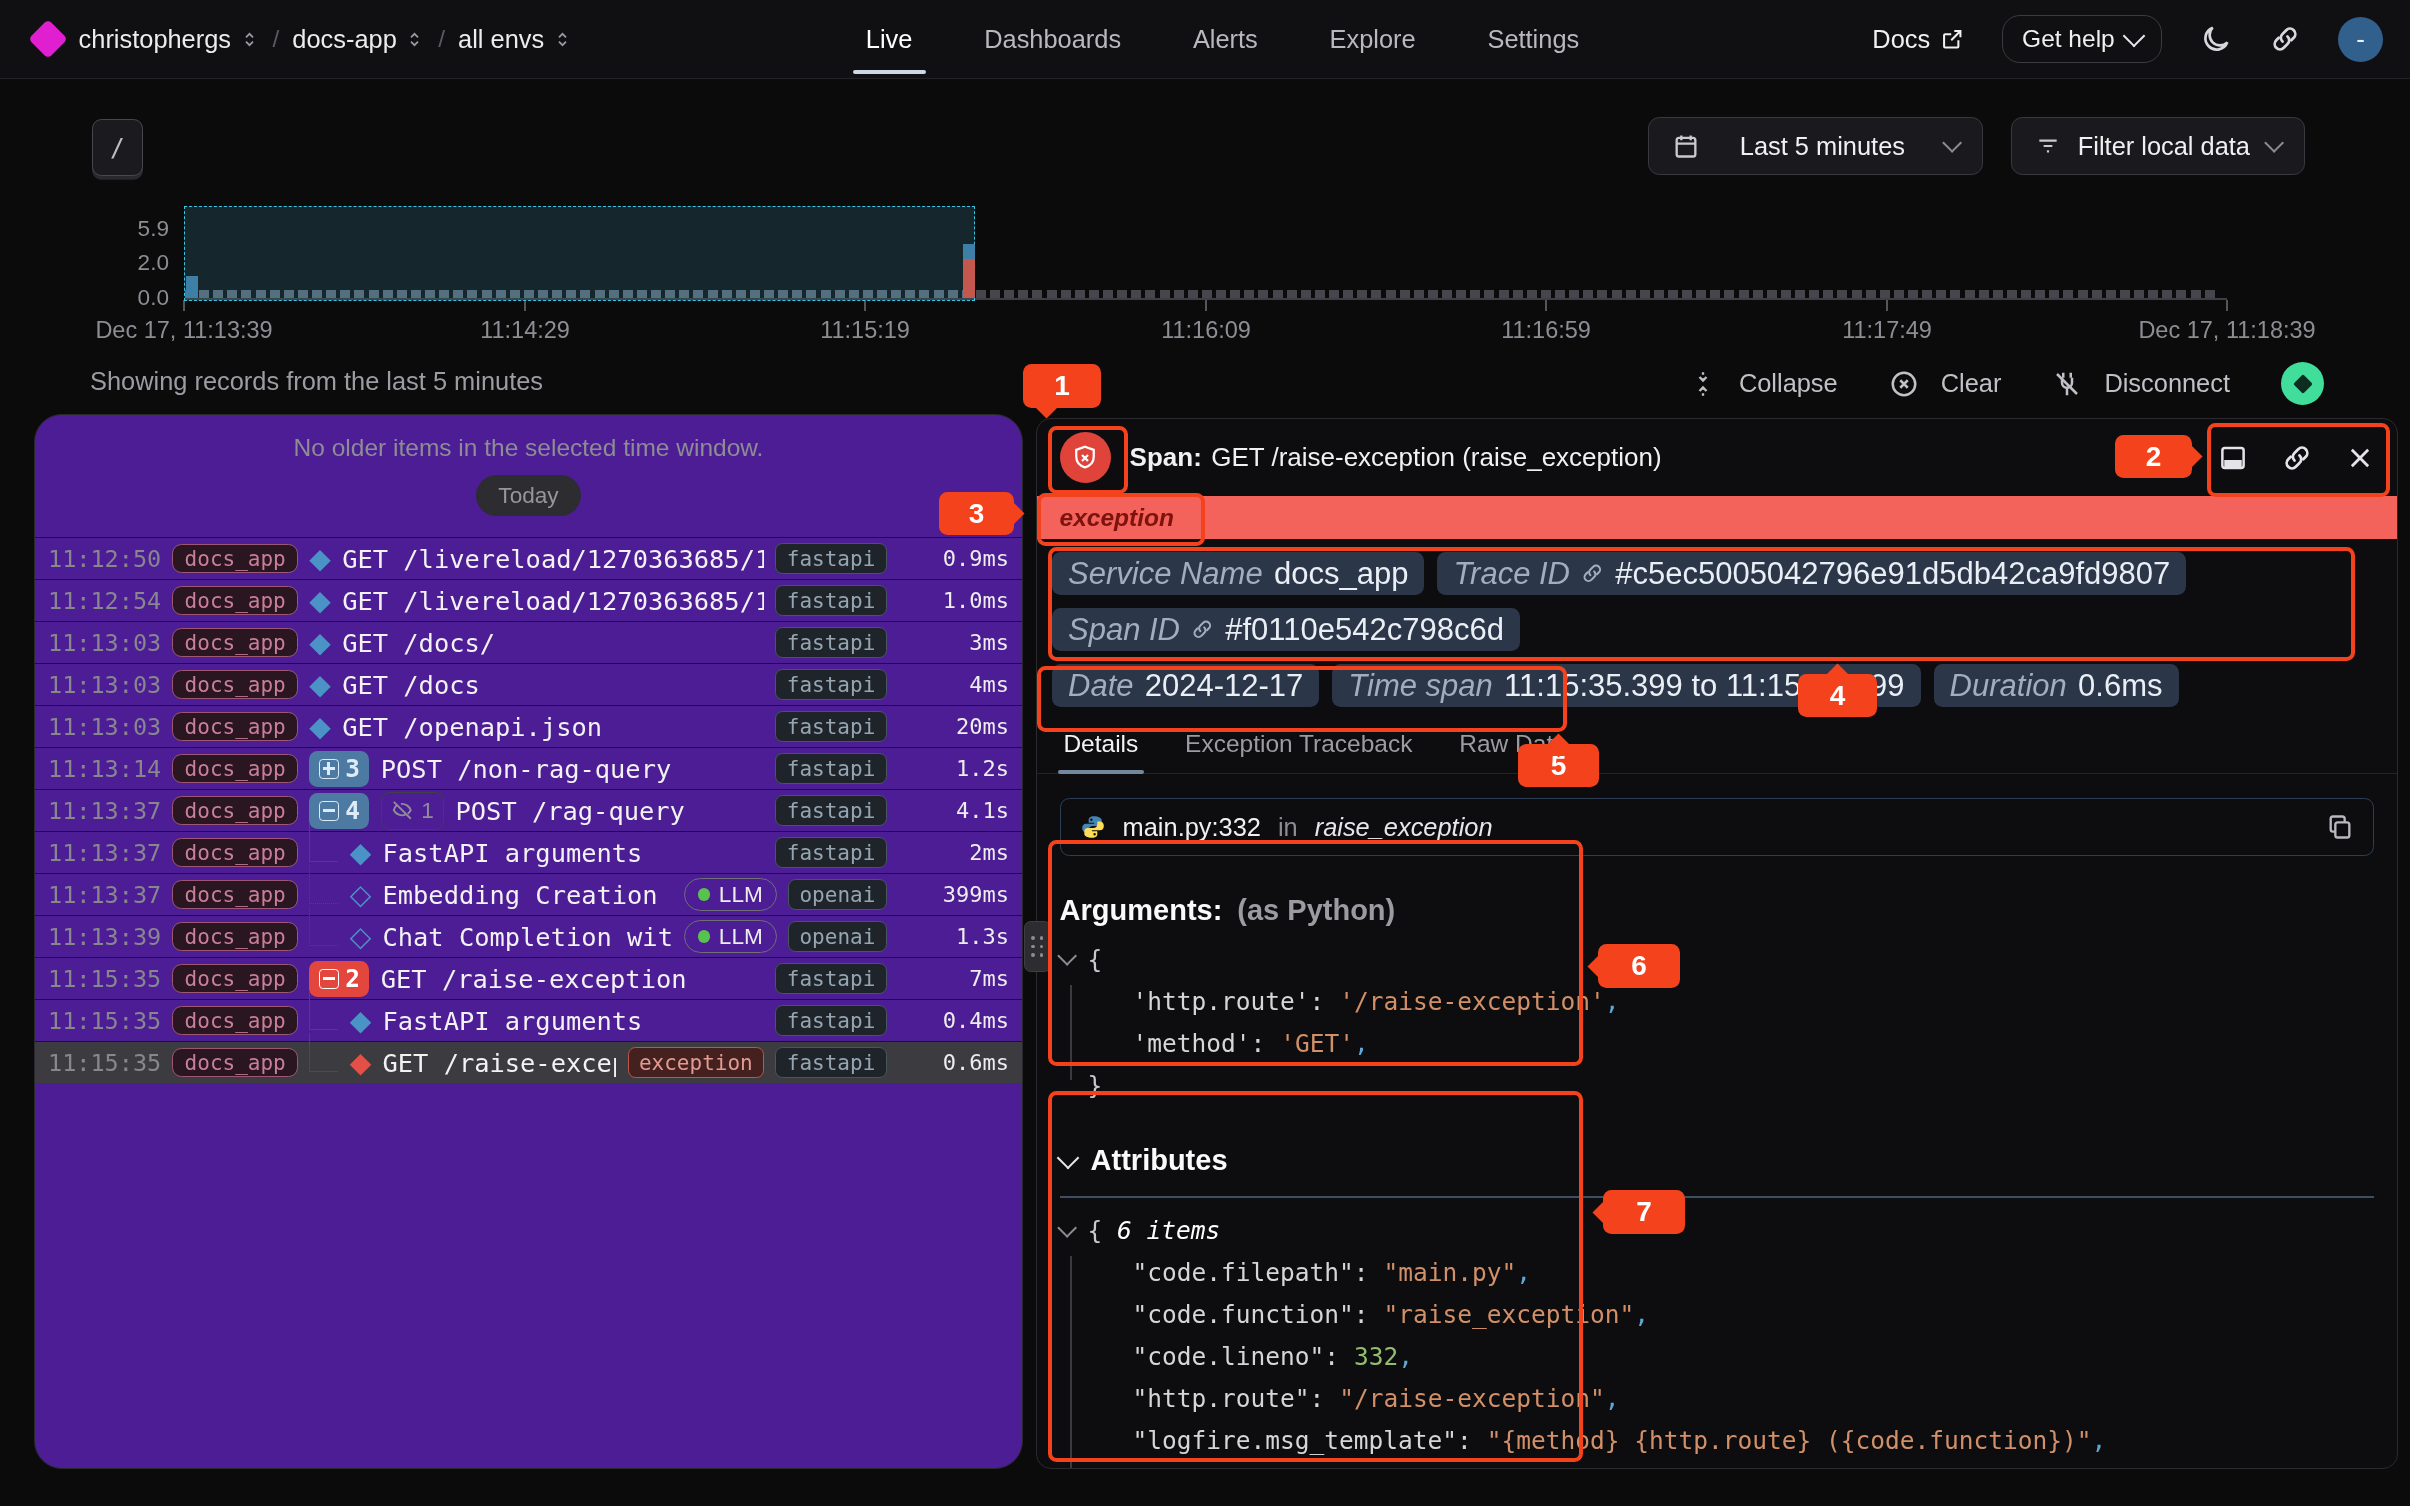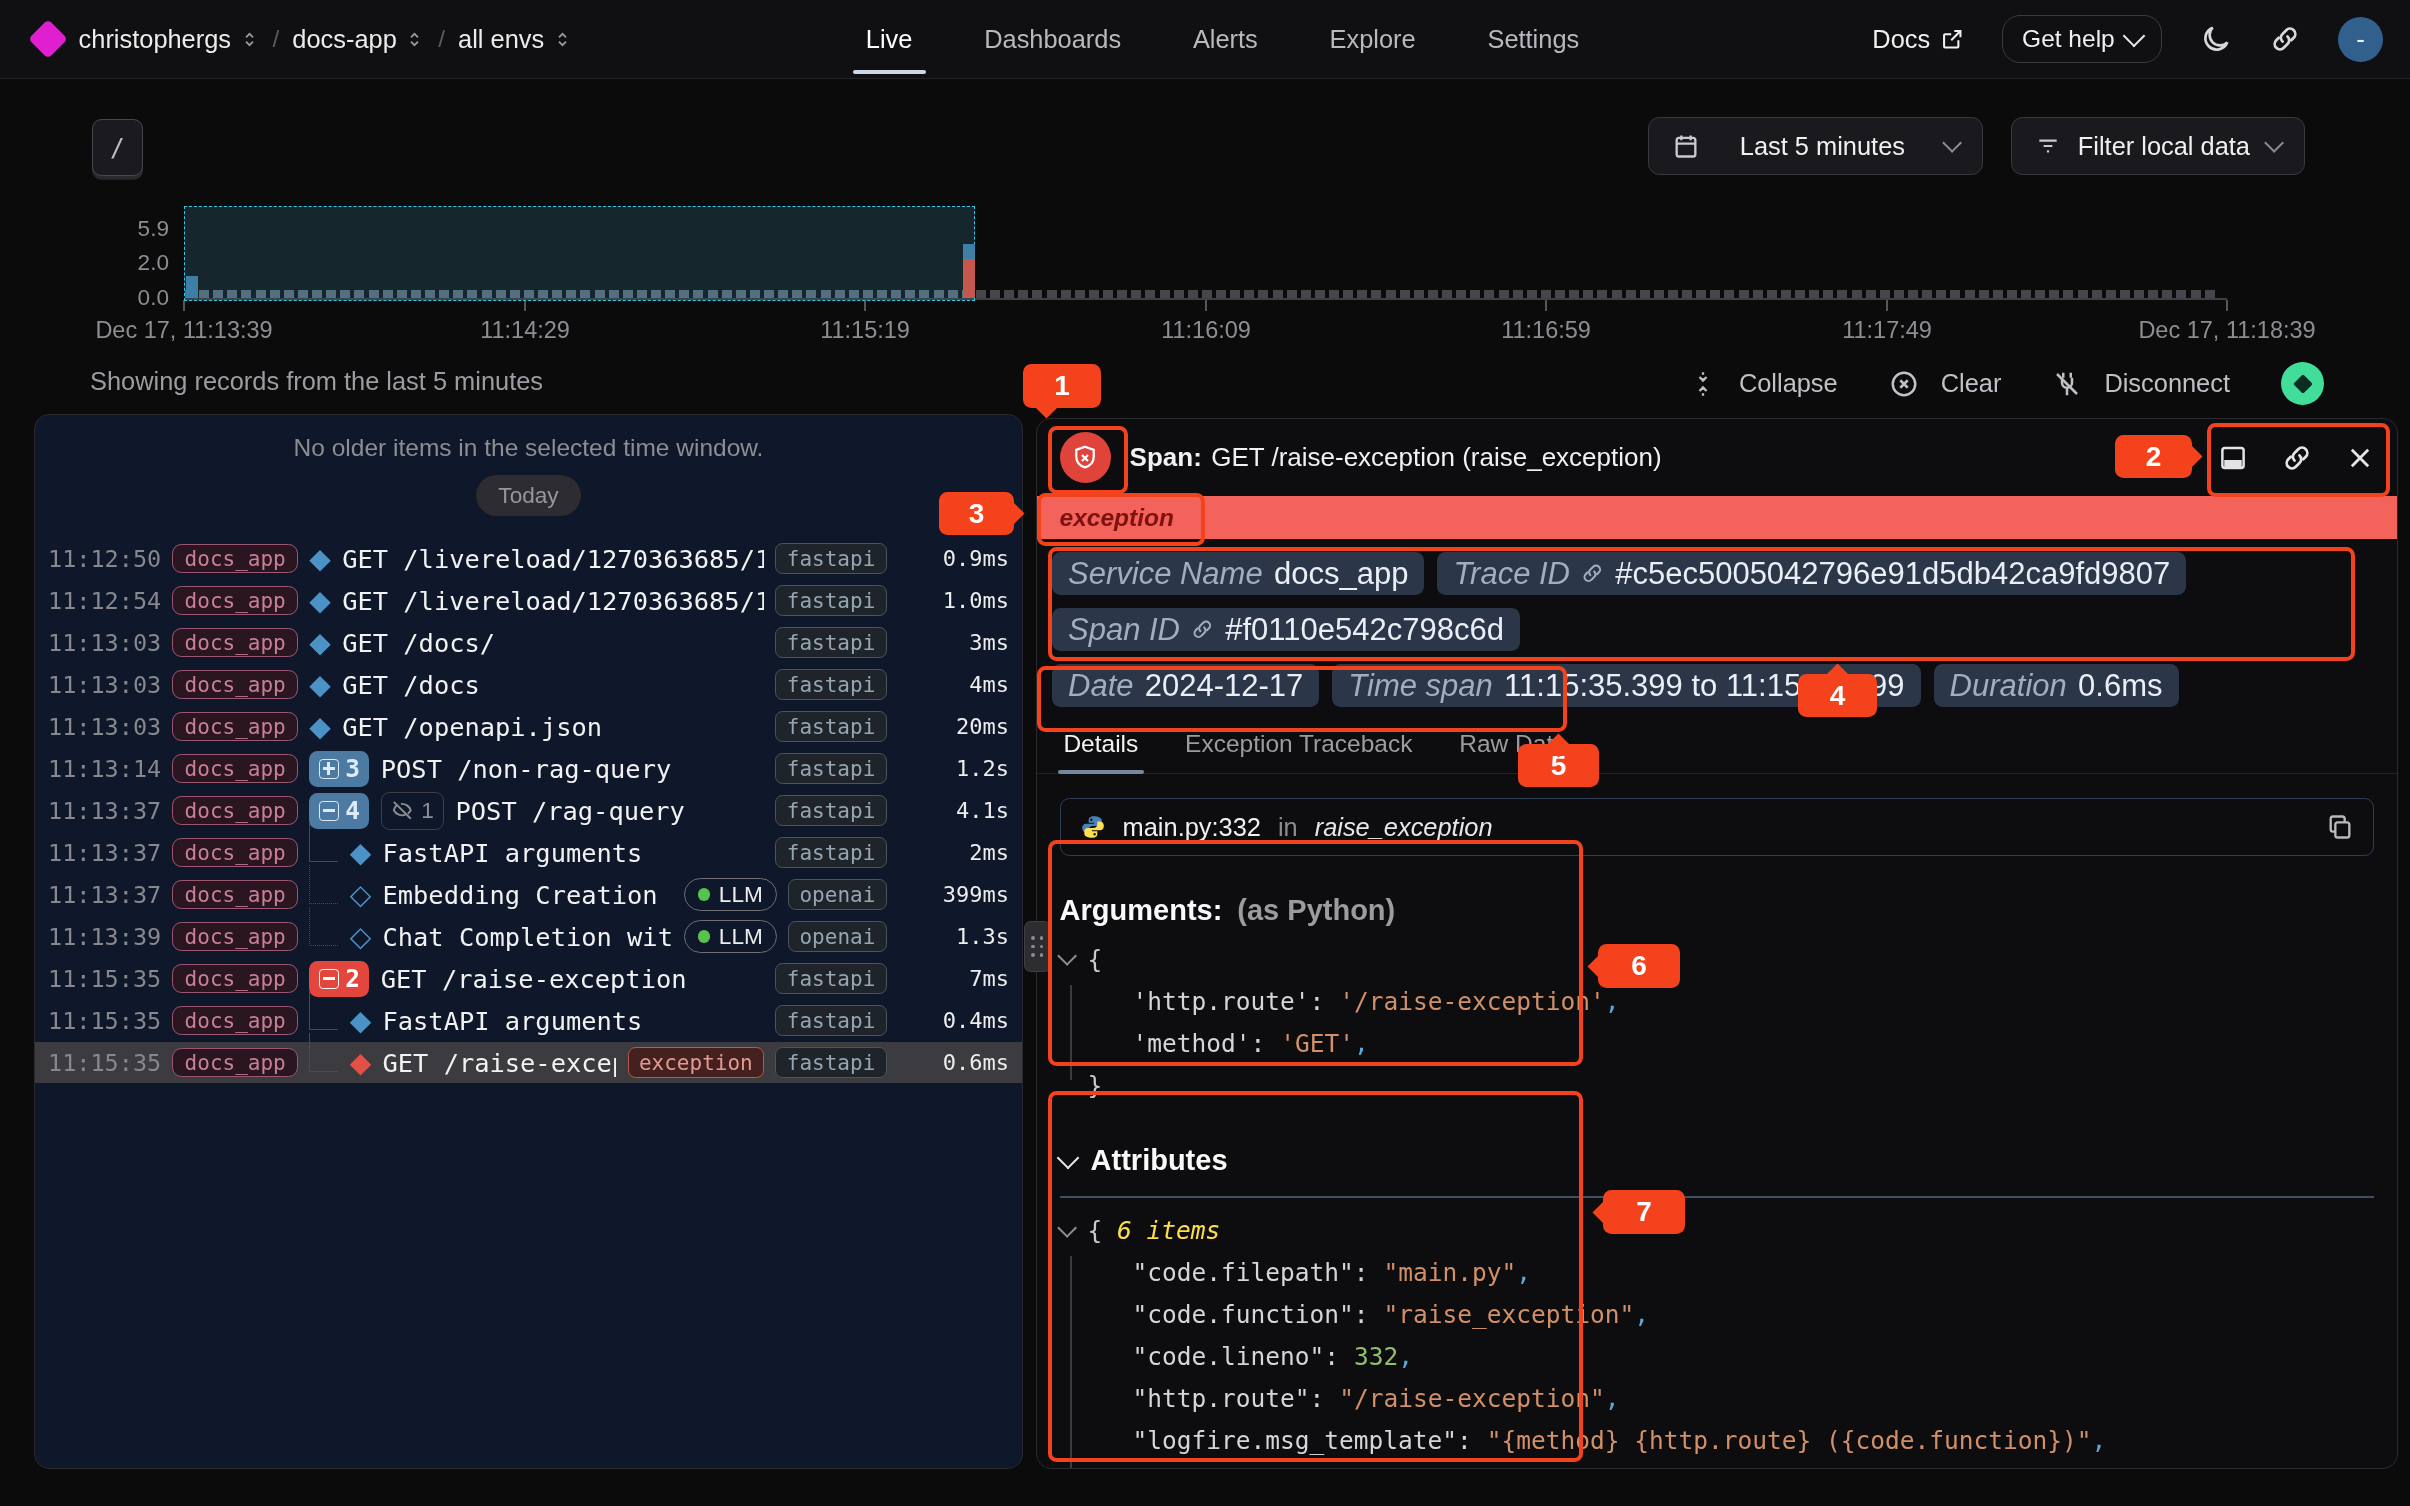--- a/index.html
+++ b/index.html
@@ -57,21 +57,21 @@
 
   
   .showing{position:absolute;left:90px;top:367px;font-size:25.4px;color:#9c9ca2;}
   .stream-ctrls{position:absolute;right:87px;top:362px;display:flex;align-items:center;gap:51px;}
   .ctrl{display:flex;align-items:center;gap:22px;font-size:25.4px;color:#c0c0c6;cursor:pointer;}
   .conn-dot{width:43px;height:43px;border-radius:50%;background:#41dd9a;display:flex;align-items:center;justify-content:center;cursor:pointer;}
   .conn-dot i{width:14px;height:14px;background:#0d2d20;transform:rotate(45deg);border-radius:1.9px;}
 
   
   .list-panel{position:absolute;left:34px;top:414px;width:989px;height:1055px;box-sizing:border-box;
-    background:#0f172a;border:1.9px solid #29292e;border-radius:15px;overflow:hidden;}
+    background:#4c1d95;border:1.9px solid #29292e;border-radius:28px;overflow:hidden;}
   .empty-note{margin-top:19px;text-align:center;font-size:24.5px;color:#8d8d93;}
   .today-wrap{display:flex;justify-content:center;margin-top:13px;}
   .today-pill{background:#2c2c31;border-radius:941px;padding:7.5px 22.6px;font-size:22.6px;color:#95959b;cursor:pointer;}
   .rows{margin-top:21px;}
   .srow{height:41px;display:flex;align-items:center;gap:11.3px;padding:0 13px;border-top:0.9px solid #17171a;cursor:pointer;}
   .srow.selected{background:#3b3b40;}
   .ts{width:113px;flex:none;font-size:23.5px;color:#87878d;}
   .svc{flex:none;font-size:21px;color:#ca7f98;background:#291620;border:1.9px solid #9c5873;border-radius:9.4px;padding:1.9px 11.3px;}
   .conn{flex:none;width:28px;height:38px;margin-bottom:21px;border-left:1.9px solid #4a4a50;border-bottom:1.9px solid #4a4a50;}
   .conn.dotted{border-left-style:dotted;border-bottom-style:dotted;}
@@ -123,21 +123,21 @@
   .divider{height:1.9px;background:#3e4f63;margin:19px 22.6px 0;}
   .codeblock{margin:11.3px 22.6px 0;position:relative;font-family:"DejaVu Sans Mono",monospace;font-size:24.5px;}
   .codeblock .guide{position:absolute;left:10.4px;top:47px;bottom:26px;width:1.9px;background:#3a3a40;}
   .cl{height:42px;display:flex;align-items:center;white-space:pre;}
   .cl.ind{padding-left:45px;}
   .caret-sp{width:28px;display:flex;align-items:center;flex:none;}
   .chev{width:12.2px;height:12.2px;border-right:2.8px solid #8c8c92;border-bottom:2.8px solid #8c8c92;
     transform:rotate(45deg);margin-top:-5.6px;}
   .chev.big{width:14px;height:14px;border-color:#e8e8ec;}
   .seg-k{color:#d6d6d8;} .seg-p{color:#d6d6d8;} .seg-s{color:#d29069;} .seg-c{color:#5fa8d8;}
-  .seg-n{color:#93bd6e;} .seg-b{color:#c9c9cd;} .seg-i{color:#fde047;font-style:italic;}
+  .seg-n{color:#93bd6e;} .seg-b{color:#c9c9cd;} .seg-i{color:#ffffff;font-style:italic;}
 
   .drag{position:absolute;left:1024px;top:921px;width:24.5px;height:49px;background:#2c2c31;border:0.9px solid #3e3e44;
     border-radius:6.6px;display:grid;grid-template-columns:repeat(2,3.8px);grid-auto-rows:3.8px;gap:4.7px;place-content:center;cursor:col-resize;}
   .drag i{background:#8c8c92;border-radius:50%;}
 
   
   .ann-box{position:absolute;border:4.7px solid #f4421c;border-radius:8.5px;z-index:48;pointer-events:none;}
   .ann-badge{position:absolute;background:#f4421c;color:#fff;font-weight:bold;font-size:28px;
     display:flex;align-items:center;justify-content:center;border-radius:8.5px;z-index:50;}
   .ann-badge::after{content:"";position:absolute;width:17px;height:17px;background:#f4421c;transform:rotate(45deg);}

